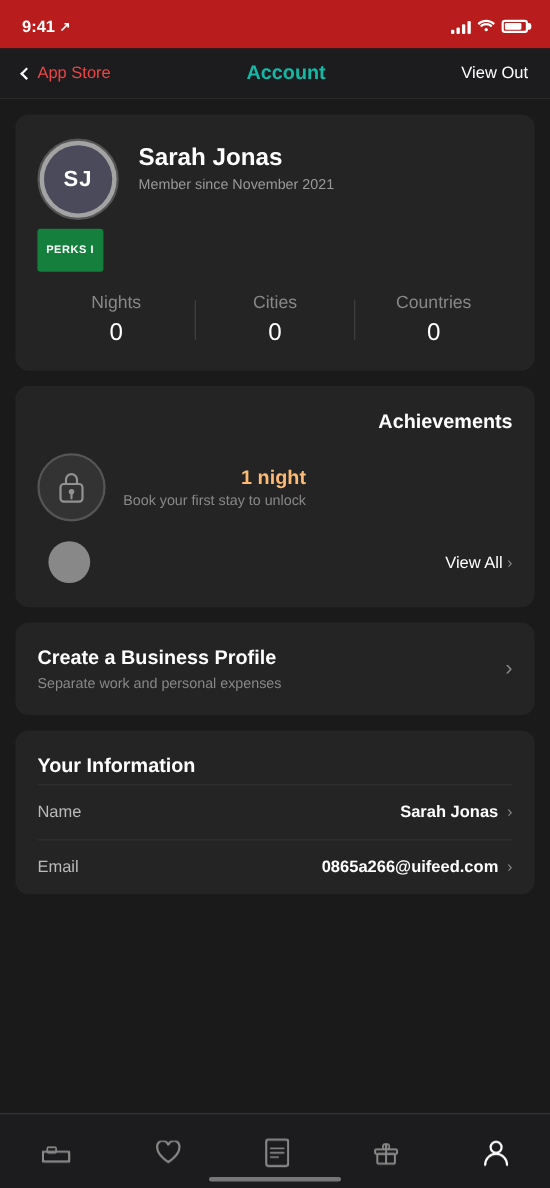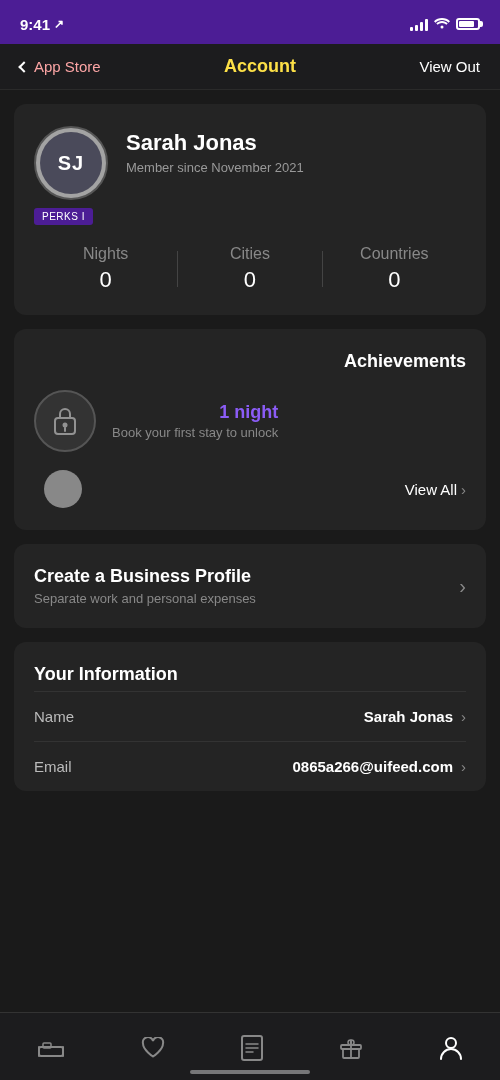--- a/index.html
+++ b/index.html
@@ -9,21 +9,21 @@
       width: 500px;
       min-height: 1080px;
       background: #1a1a1a;
       font-family: -apple-system, BlinkMacSystemFont, 'Helvetica Neue', Arial, sans-serif;
       color: #ffffff;
       overflow-x: hidden;
     }
 
     
     .status-bar {
-      background: #4c1d95;
+      background: #b91c1c;
       display: flex;
       justify-content: space-between;
       align-items: center;
       padding: 12px 20px 8px;
       height: 44px;
     }
     .status-time {
       font-size: 15px;
       font-weight: 600;
       color: #fff;
@@ -89,27 +89,27 @@
       display: flex;
       justify-content: space-between;
       align-items: center;
       padding: 12px 20px;
       border-bottom: 1px solid #2a2a2a;
     }
     .nav-back {
       display: flex;
       align-items: center;
       gap: 4px;
-      color: #fca5a5;
+      color: #ef4444;
       font-size: 15px;
     }
     .nav-title {
       font-size: 18px;
       font-weight: 700;
-      color: #fde047;
+      color: #14b8a6;
     }
     .nav-signout {
       font-size: 15px;
       color: #fff;
     }
 
     
     .profile-card {
       background: #242424;
       margin: 14px 14px;
@@ -144,25 +144,25 @@
       background: #4a4a5a;
       display: flex;
       align-items: center;
       justify-content: center;
       font-size: 20px;
       font-weight: 700;
       color: #fff;
       letter-spacing: 1px;
     }
     .perks-badge {
-      background: #4c1d95;
+      background: #15803d;
       color: #fff;
       font-size: 10px;
-      font-weight: 400;
-      padding: 3px 8px;
+      font-weight: 700;
+      padding: 14px 8px;
       border-radius: 3px;
       margin-top: 8px;
       display: inline-block;
       letter-spacing: 0.5px;
     }
     .profile-info {
       flex: 1;
       padding-top: 4px;
     }
     .profile-name {
@@ -234,21 +234,21 @@
       justify-content: center;
       flex-shrink: 0;
     }
     .achievement-icon svg {
       opacity: 0.8;
     }
     .achievement-text {}
     .achievement-title {
       font-size: 18px;
       font-weight: 700;
-      color: #8b5cf6;
+      color: #fdba74;
       margin-bottom: 2px;
     }
     .achievement-desc {
       font-size: 13px;
       color: #888;
     }
     .achievements-bottom {
       display: flex;
       justify-content: space-between;
       align-items: center;

